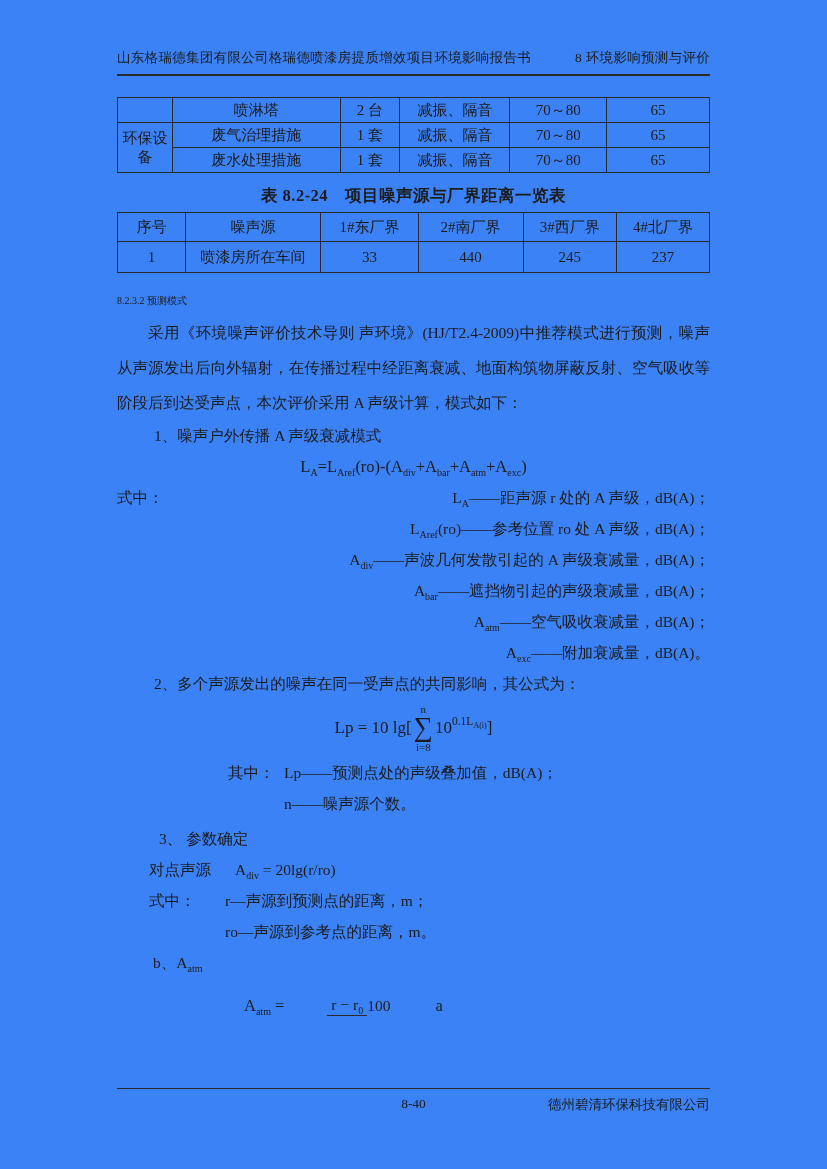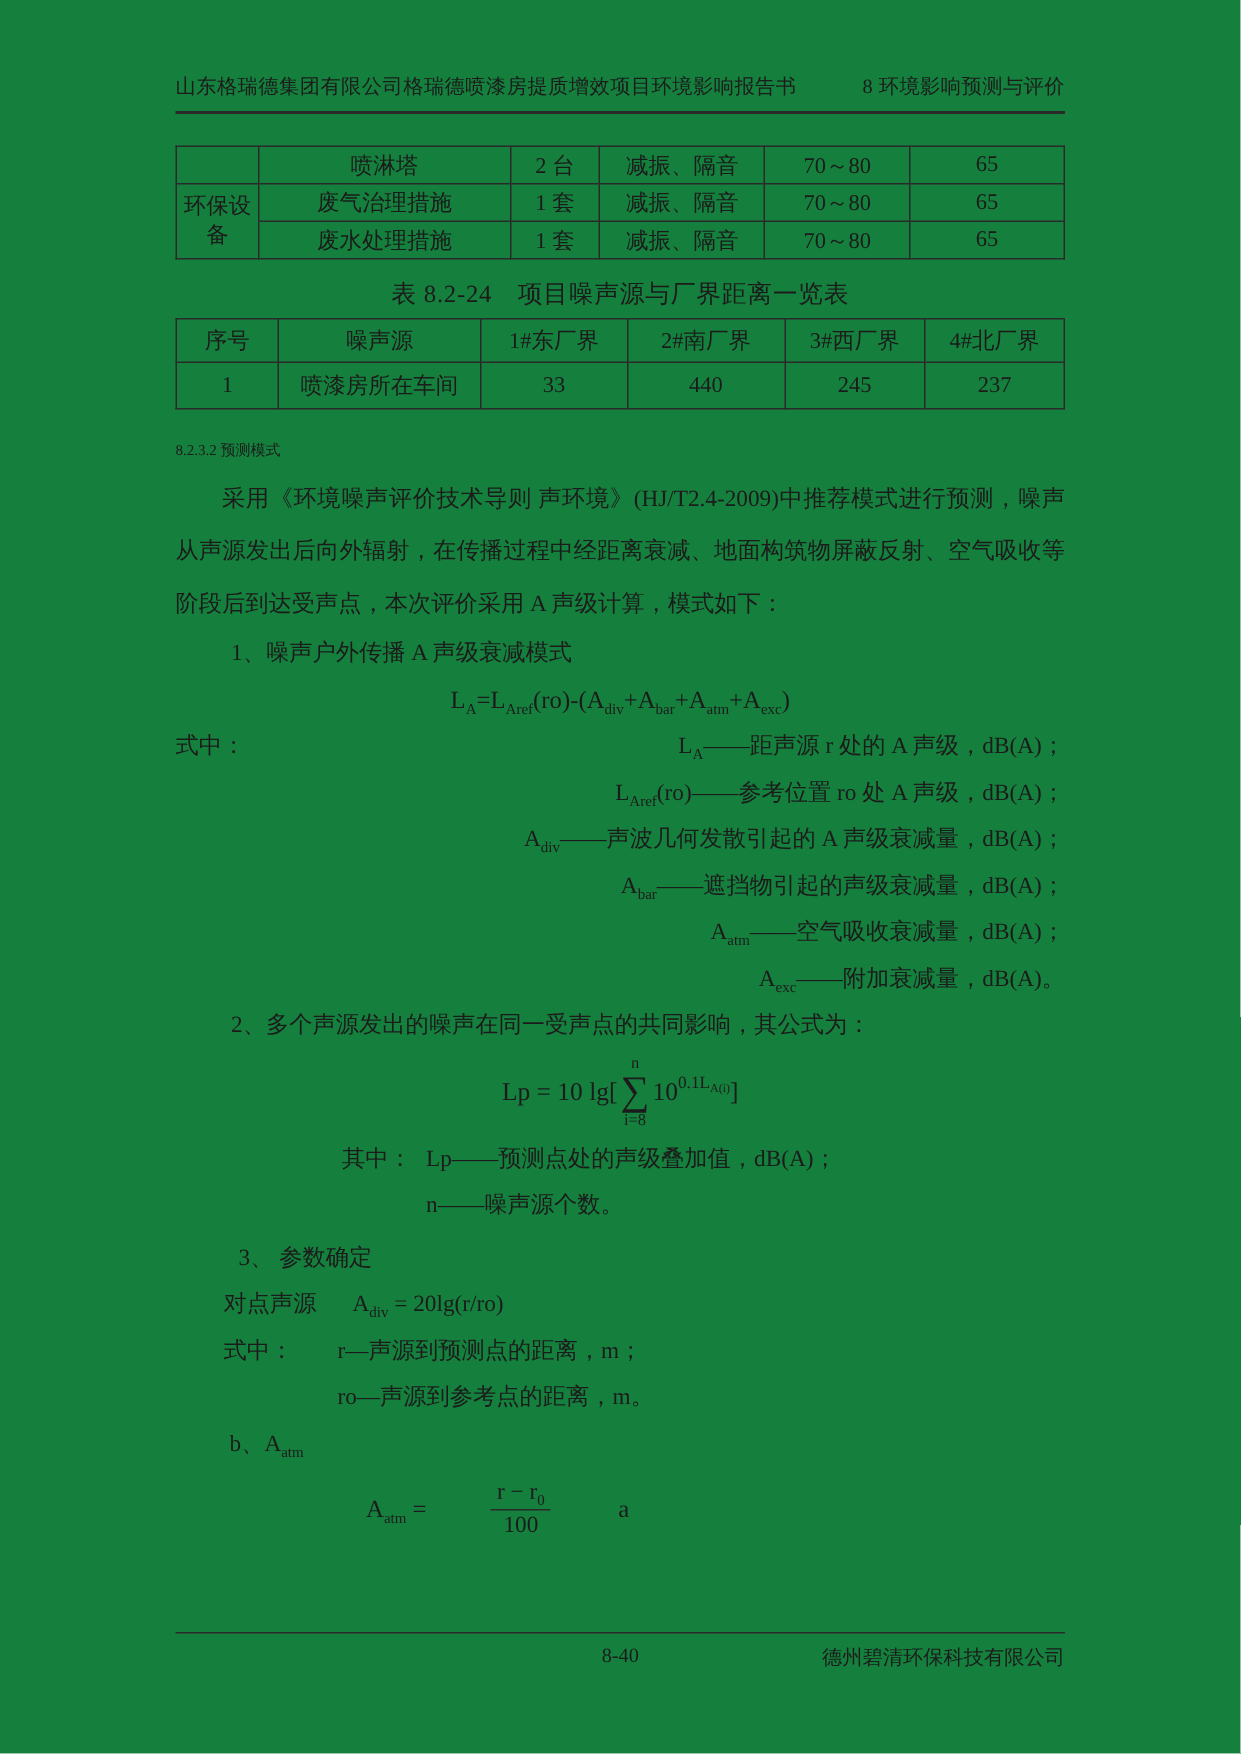--- a/index.html
+++ b/index.html
@@ -1,19 +1,19 @@
 <!DOCTYPE html>
 <html><head>
 <meta charset="utf-8">
 <style>
   html,body{margin:0;padding:0;background:#ffffff;}
   .page{
     position:relative;
     width:827px;height:1169px;
-    background:#15803d;
+    background:#3b82f6;
     font-family:"Liberation Serif","DejaVu Serif",serif;
     color:#1b1b1b;
     overflow:hidden;
   }
   .content{position:absolute;left:117px;top:0;width:593px;}
 
   
   .header{
     display:flex;justify-content:space-between;align-items:flex-end;
     padding-top:49px;padding-bottom:7px;
@@ -29,21 +29,21 @@
     font-weight:normal;padding:1px 2px;
     overflow:hidden;
   }
   .tbl1{margin-top:21px;}
   .tbl1 td{height:22px;}
   .tbl1 .group-cell{line-height:1.25;}
   .tbl2 th{height:26px;}
   .tbl2 td{height:28px;}
   .tbl-title{
     margin-top:12px;margin-bottom:5px;
-    text-align:center;font-weight:normal;font-size:16.5px;letter-spacing:0.5px;
+    text-align:center;font-weight:bold;font-size:16.5px;letter-spacing:0.5px;
   }
 
   
   .sec-heading{margin-top:18px;font-size:10px;line-height:20px;}
   .para{
     margin:4px 0 0 0;
     font-size:15.5px;line-height:35px;
     text-align:justify;text-indent:2em;
   }
   .line{font-size:15.5px;line-height:31px;}
@@ -90,21 +90,21 @@
   
   .sz2-row{display:flex;padding-left:32px;font-size:15.5px;line-height:31px;}
   .sz2-label{flex:none;width:76px;}
 
   
   .formula-frac{
     display:flex;align-items:center;
     padding-left:127px;margin-top:6px;
     font-size:16.5px;height:44px;gap:40px;
   }
-  .frac{display:inline-flex;flex-direction:column;align-items:center;margin:0 3px;line-height:1.2;}
+  .frac{display:inline-flex;flex-direction:row;align-items:center;margin:0 3px;line-height:1.2;}
   .frac .num{border-bottom:1.5px solid #2a2a2a;padding:0 4px 1px 4px;font-size:15.5px;}
   .frac .den{padding-top:1px;font-size:15.5px;}
   .frac-rhs{margin-left:2px;}
 
   
   .footer{
     position:absolute;left:117px;top:1088px;width:593px;
     border-top:1.5px solid #2a2a2a;
     padding-top:7px;
     font-size:13.5px;

